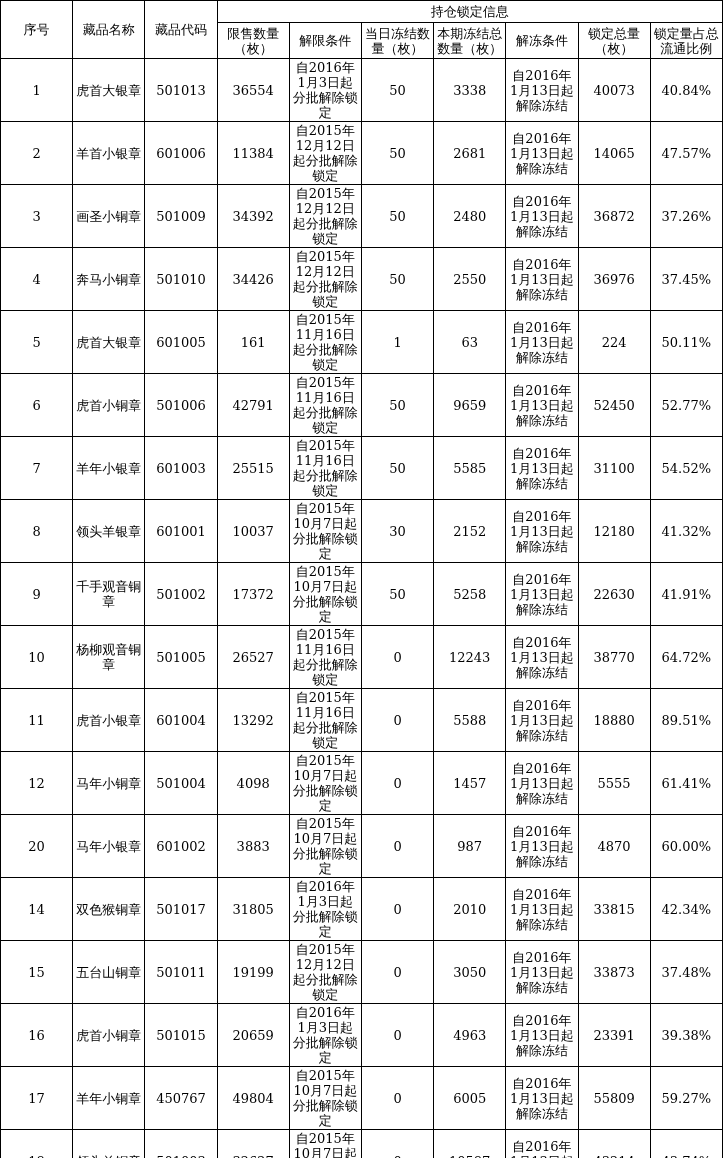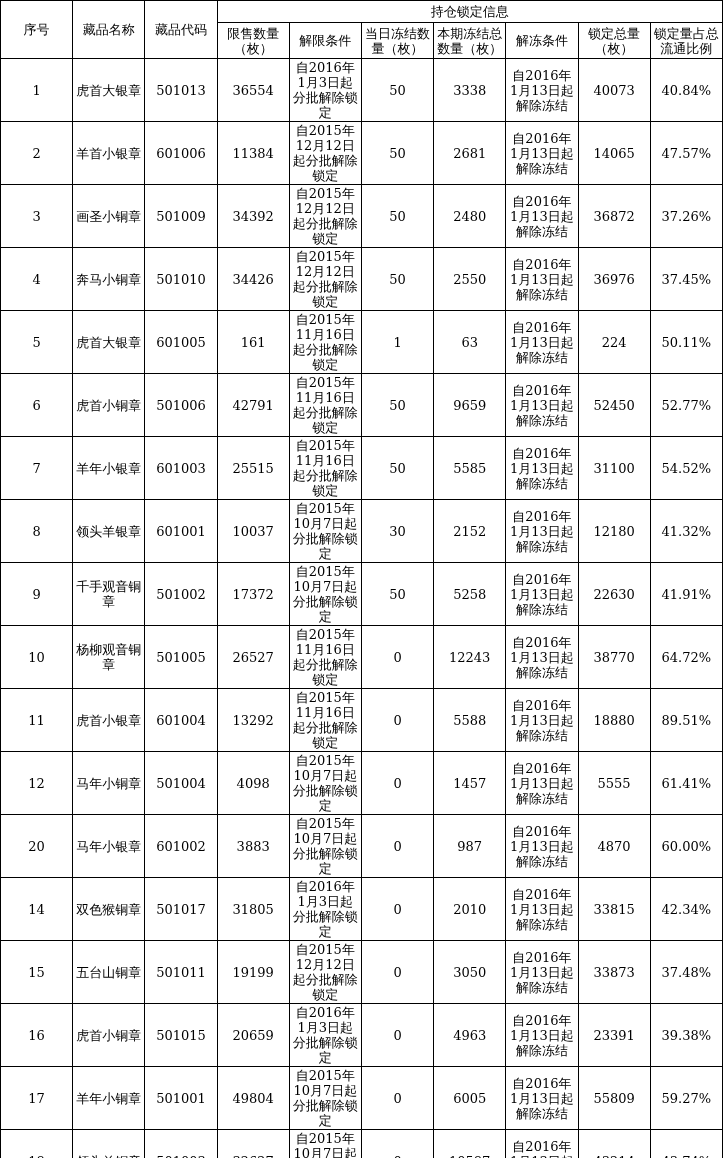--- a/index.html
+++ b/index.html
@@ -262,21 +262,21 @@
         <td>自2016年1月3日起分批解除锁定</td>
         <td>0</td>
         <td>4963</td>
         <td>自2016年1月13日起解除冻结</td>
         <td>23391</td>
         <td>39.38%</td>
       </tr>
       <tr>
         <td>17</td>
         <td>羊年小铜章</td>
-        <td>501001</td>
+        <td>450767</td>
         <td>49804</td>
         <td>自2015年10月7日起分批解除锁定</td>
         <td>0</td>
         <td>6005</td>
         <td>自2016年1月13日起解除冻结</td>
         <td>55809</td>
         <td>59.27%</td>
       </tr>
       <tr>
         <td>18</td>

